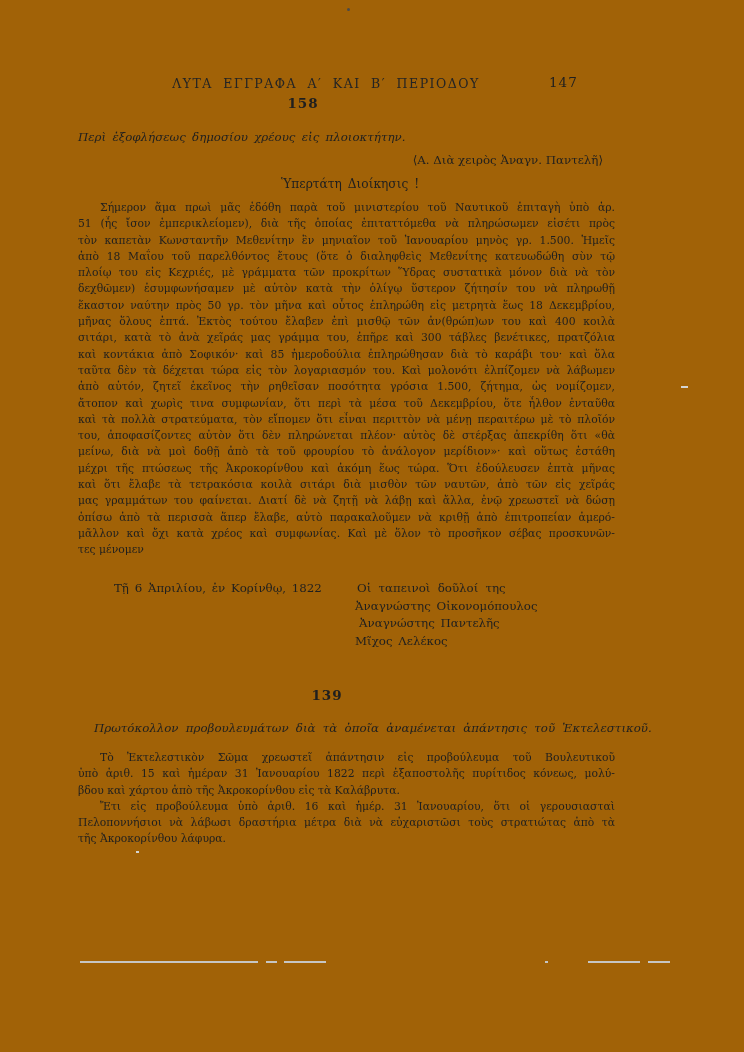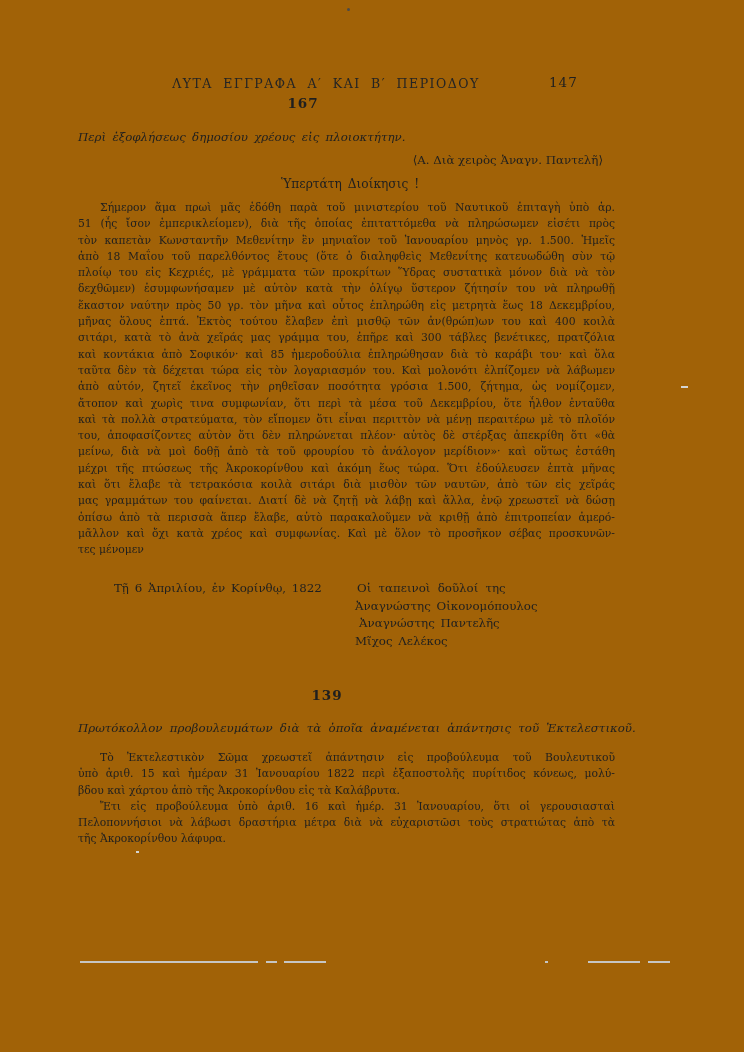--- a/index.html
+++ b/index.html
@@ -24,21 +24,21 @@
 
   .doc-number{font-weight:bold;font-size:13.5px;letter-spacing:1px;}
   .doc138-number{left:303px;top:95px;}
   .doc139-number{left:327px;top:687px;}
 
   .doc-subject{
     left:78px;font-style:italic;font-size:11.8px;
     word-spacing:2.5px;white-space:nowrap;
   }
   .doc138-subject{top:130px;}
-  .doc139-subject{top:721px;word-spacing:3.5px;}
+  .doc139-subject{top:721px;word-spacing:3.5px;margin-left:16px;}
 
   .hand-note{
     right:141px;top:153px;font-size:11.8px;white-space:nowrap;
     font-family:"DejaVu Serif","DejaVu Sans",serif;
   }
   .salutation{left:350px;top:177px;font-size:12.2px;word-spacing:2px;}
 
   .body-block{left:78px;width:537px;}
   .doc138-body{top:200px;}
   .doc139-body{top:750px;}
@@ -73,21 +73,21 @@
   .art-d{left:136px;top:851px;width:3px;height:2px;background:#d4d4d2;}
 </style>
 </head>
 <body>
 
 <div class="page">
 
   <div class="abs centered running-head-title">ΛΥΤΑ ΕΓΓΡΑΦΑ Α′ ΚΑΙ Β′ ΠΕΡΙΟΔΟΥ</div>
   <div class="abs page-number">147</div>
 
-  <div class="abs centered doc-number doc138-number">167</div>
+  <div class="abs centered doc-number doc138-number">158</div>
   <div class="abs doc-subject doc138-subject">Περὶ ἐξοφλήσεως δημοσίου χρέους εἰς πλοιοκτήτην.</div>
   <div class="abs hand-note">⟨Α. Διὰ χειρὸς Ἀναγν. Παντελῆ⟩</div>
   <div class="abs centered salutation">Ὑπερτάτη Διοίκησις !</div>
 
   <div class="abs body-block doc138-body">
       <div class="jline indent">Σήμερον ἅμα πρωὶ μᾶς ἐδόθη παρὰ τοῦ μινιστερίου τοῦ Ναυτικοῦ ἐπιταγὴ ὑπὸ ἀρ.</div>
       <div class="jline">51 (ἧς ἴσον ἐμπερικλείομεν), διὰ τῆς ὁποίας ἐπιταττόμεθα νὰ πληρώσωμεν εἰσέτι πρὸς</div>
       <div class="jline">τὸν καπετὰν Κωνσταντῆν Μεθενίτην ἓν μηνιαῖον τοῦ Ἰανουαρίου μηνὸς γρ. 1.500. Ἡμεῖς</div>
       <div class="jline">ἀπὸ 18 Μαΐου τοῦ παρελθόντος ἔτους (ὅτε ὁ διαληφθεὶς Μεθενίτης κατευωδώθη σὺν τῷ</div>
       <div class="jline">πλοίῳ του εἰς Κεχριές, μὲ γράμματα τῶν προκρίτων Ὕδρας συστατικὰ μόνον διὰ νὰ τὸν</div>

